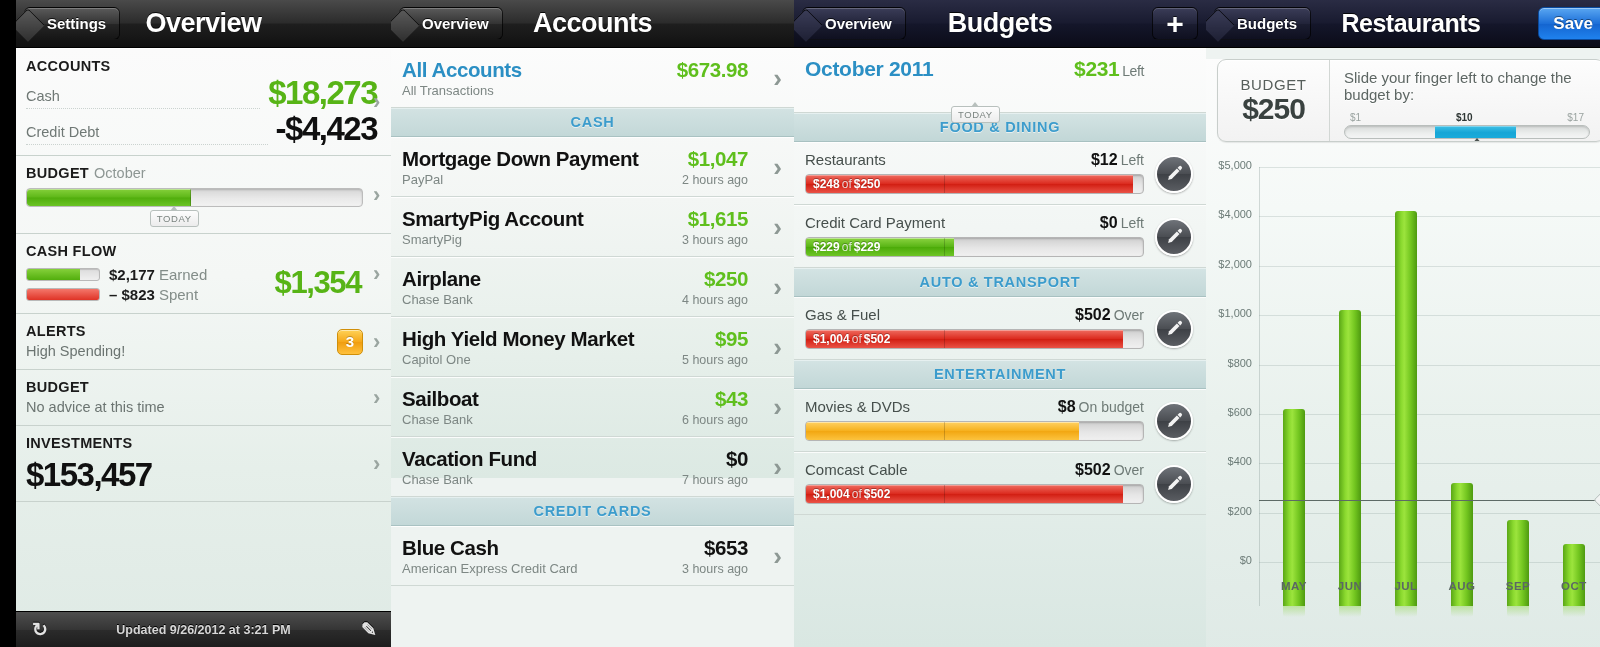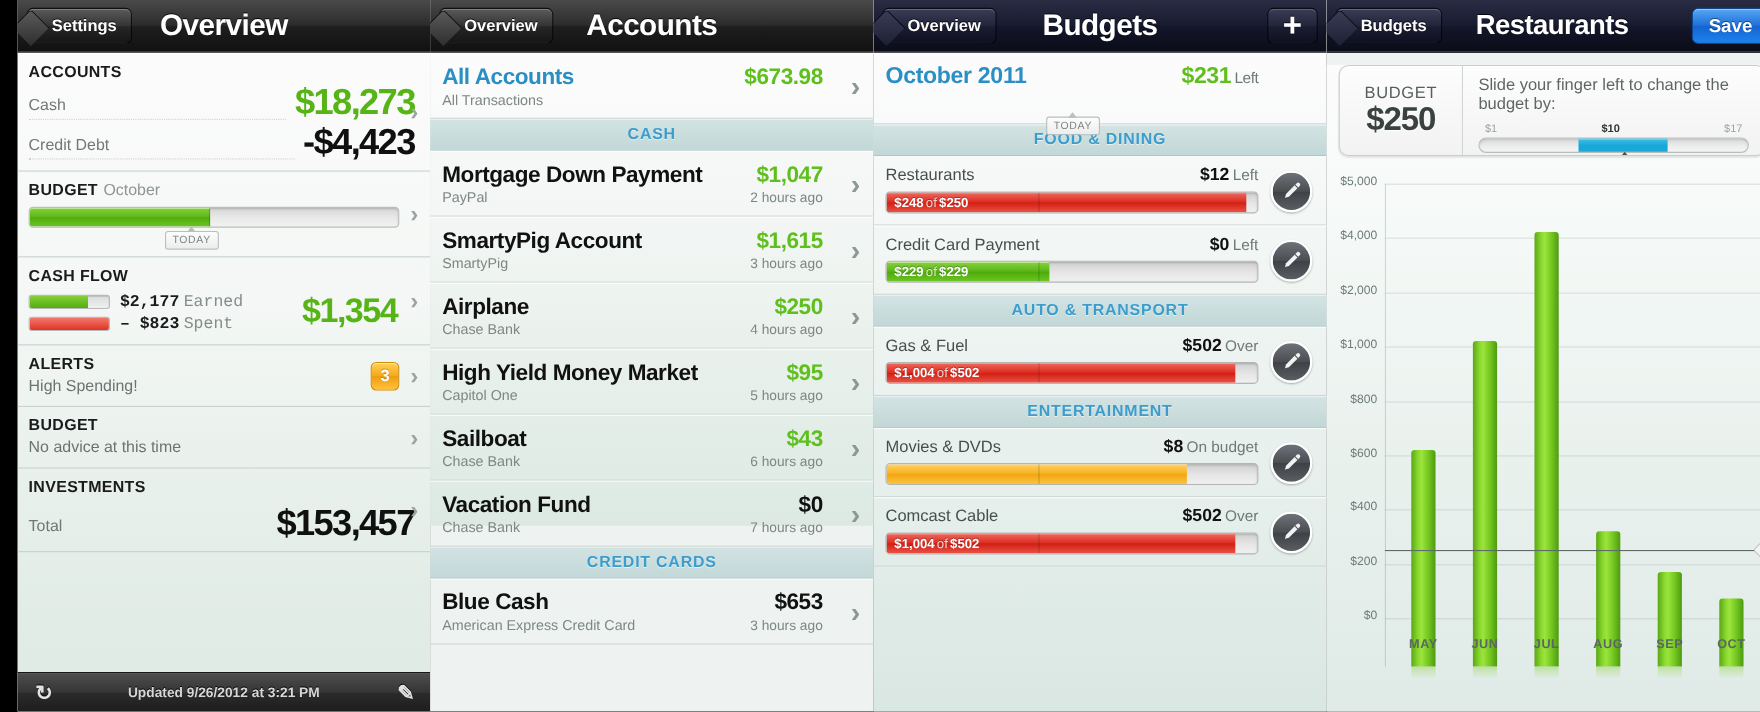--- a/index.html
+++ b/index.html
@@ -112,21 +112,21 @@
   .cf-left { flex: 1; }
   .cf-line { display: flex; align-items: center; margin-top: 3px; }
   .cf-mini {
     width: 74px; height: 13px; border-radius: 3px; margin-right: 9px;
     border: 1px solid #b9b9b9; box-shadow: inset 0 1px 1px rgba(0,0,0,.14); overflow: hidden;
     background: linear-gradient(to bottom, #dcdcdc, #efefef);
   }
   .cf-mini i { display: block; height: 100%; }
   .cf-mini.g i { background: linear-gradient(to bottom, #84d03a, #52ae0d); width: 74%; }
   .cf-mini.r i { background: linear-gradient(to bottom, #f4776b, #df3326); width: 100%; }
-  .cf-amt { font-size: 15px; font-weight: bold; color: #1b1b1b; font-family: Liberation Mono, monospace; }
+  .cf-amt { font-size: 15px; font-weight: bold; color: #1b1b1b; }
   .cf-amt em { font-style: normal; font-weight: normal; color: #838d89; margin-left: 4px; }
   .cf-total { font-size: 31px; font-weight: bold; letter-spacing: -1.4px; margin-right: 16px; }
   .badge {
     position: absolute; right: 28px; top: 50%; margin-top: -13px;
     min-width: 26px; height: 26px; border-radius: 5px;
     background: linear-gradient(to bottom, #ffd257, #f5a719 50%, #f09d10 51%, #ffc13d);
     border: 1px solid #d08f09; color: #fff; font-size: 15px; font-weight: bold;
     display: flex; align-items: center; justify-content: center;
     box-shadow: inset 0 1px 0 rgba(255,255,255,.5); text-shadow: 0 -1px 0 rgba(0,0,0,.25);
   }
@@ -350,21 +350,20 @@
 
       <div class="ov-sec">
         <div class="ov-h">BUDGET</div>
         <div class="ov-subtext">No advice at this time</div>
         <div class="ov-chev">›</div>
       </div>
 
       <div class="ov-sec">
         <div class="ov-h">INVESTMENTS</div>
         <div class="inv-row">
-          <div class="acct-label">Total</div>
           <div class="acct-val black">$153,457</div>
         </div>
         <div class="ov-chev">›</div>
       </div>
     </div>
 
     <div class="ov-toolbar">
       <div class="tb-ico tb-left">↻</div>
       <div>Updated 9/26/2012 at 3:21 PM</div>
       <div class="tb-ico tb-right">✎</div>

